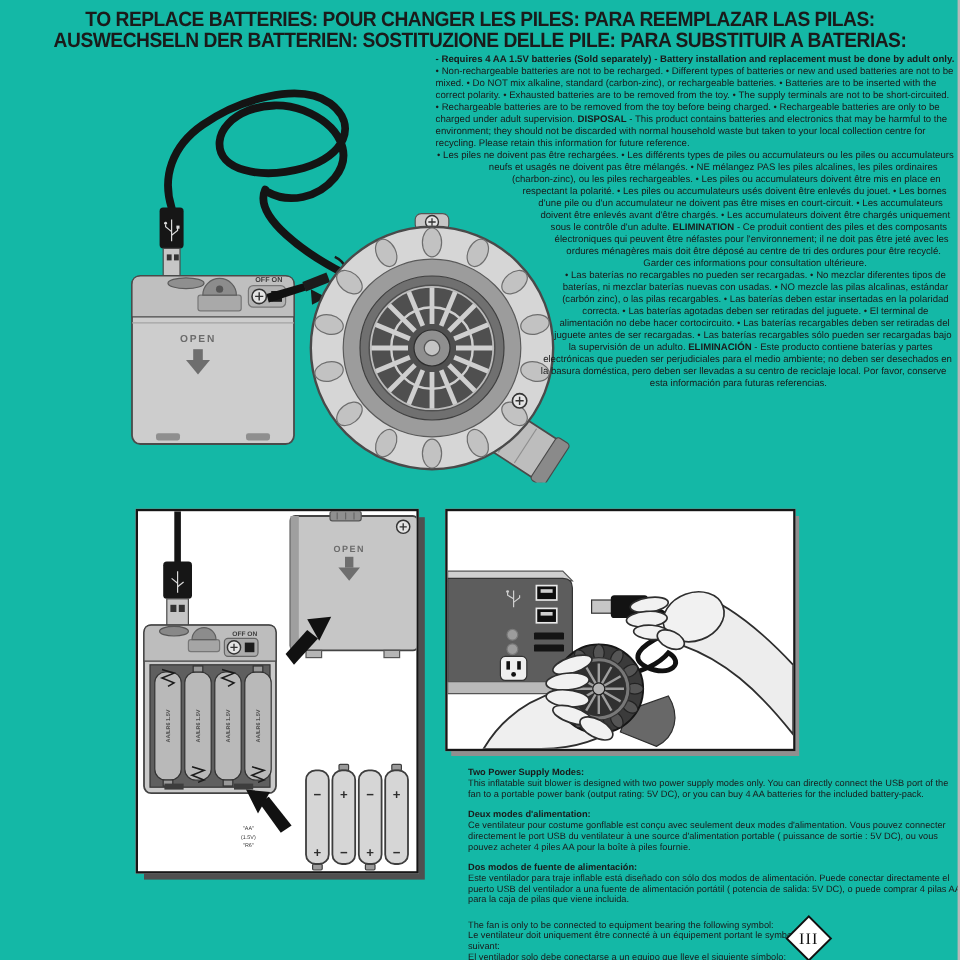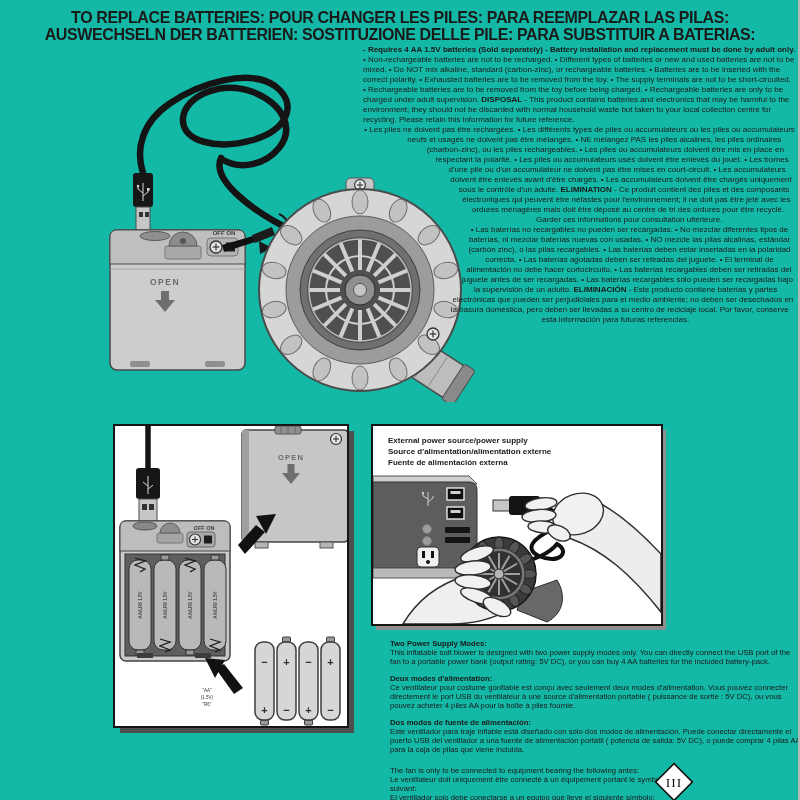--- a/index.html
+++ b/index.html
@@ -299,25 +299,20 @@
 
       <g font-size="4.5" fill="#333" text-anchor="middle">
         <text x="92" y="266">"AA"</text>
         <text x="92" y="273">(1.5V)</text>
         <text x="92" y="280">"R6"</text>
       </g>
     </svg>
   </div>
 
   <div class="box-right">
-    <div class="labels">
-      <div>External power source/power supply</div>
-      <div>Source d'alimentation/alimentation externe</div>
-      <div>Fuente de alimentación externa</div>
-    </div>
     <svg class="box-svg" width="288" height="198" viewBox="0 0 288 198">
 
       <g>
         <path d="M0,50 L96,50 L104,58 L0,58 Z" fill="#cfcfcf" stroke="#555"></path>
         <path d="M0,56 H96 Q104,56 104,64 V134 Q104,142 96,142 H0 Z" fill="#5d5d5d" stroke="#333"></path>
         <path d="M0,142 L104,142 L112,152 L0,152 Z" fill="#b9b9b9" stroke="#555"></path>
         <g stroke="#cfcfcf" stroke-width="1" fill="none">
           <path d="M55,80 V66 M55,73 L50,70 V68 M55,76 L60,72 V70"></path>
         </g>
         <circle cx="50" cy="67" r="1.2" fill="#cfcfcf"></circle>
@@ -409,21 +404,21 @@
       <h3>Deux modes d'alimentation:</h3>
       <p>Ce ventilateur pour costume gonflable est conçu avec seulement deux modes d'alimentation. Vous pouvez connecter directement le port USB du ventilateur à une source d'alimentation portable ( puissance de sortie : 5V DC), ou vous pouvez acheter 4 piles AA pour la boîte à piles fournie.</p>
     </section>
     <section>
       <h3>Dos modos de fuente de alimentación:</h3>
       <p>Este ventilador para traje inflable está diseñado con sólo dos modos de alimentación. Puede conectar directamente el puerto USB del ventilador a una fuente de alimentación portátil ( potencia de salida: 5V DC), o puede comprar 4 pilas AA para la caja de pilas que viene incluida.</p>
     </section>
   </div>
 
   <div class="symbol-note">
-    <div>The fan is only to be connected to equipment bearing the following antes:</div>
+    <div>The fan is only to be connected to equipment bearing the following symbol:</div>
     <div>Le ventilateur doit uniquement être connecté à un équipement portant le symbole suivant:</div>
     <div>El ventilador solo debe conectarse a un equipo que lleve el siguiente símbolo:</div>
   </div>
   <svg class="class3" width="46" height="46" viewBox="0 0 46 46">
     <rect x="10" y="10" width="26" height="26" transform="rotate(45 23 23)" fill="#fff" stroke="#111" stroke-width="1.6"></rect>
     <text x="23" y="28" font-size="13.5" letter-spacing="1" text-anchor="middle" fill="#111">III</text>
   </svg>
 
   <div class="edge-right"></div>
 </div>

